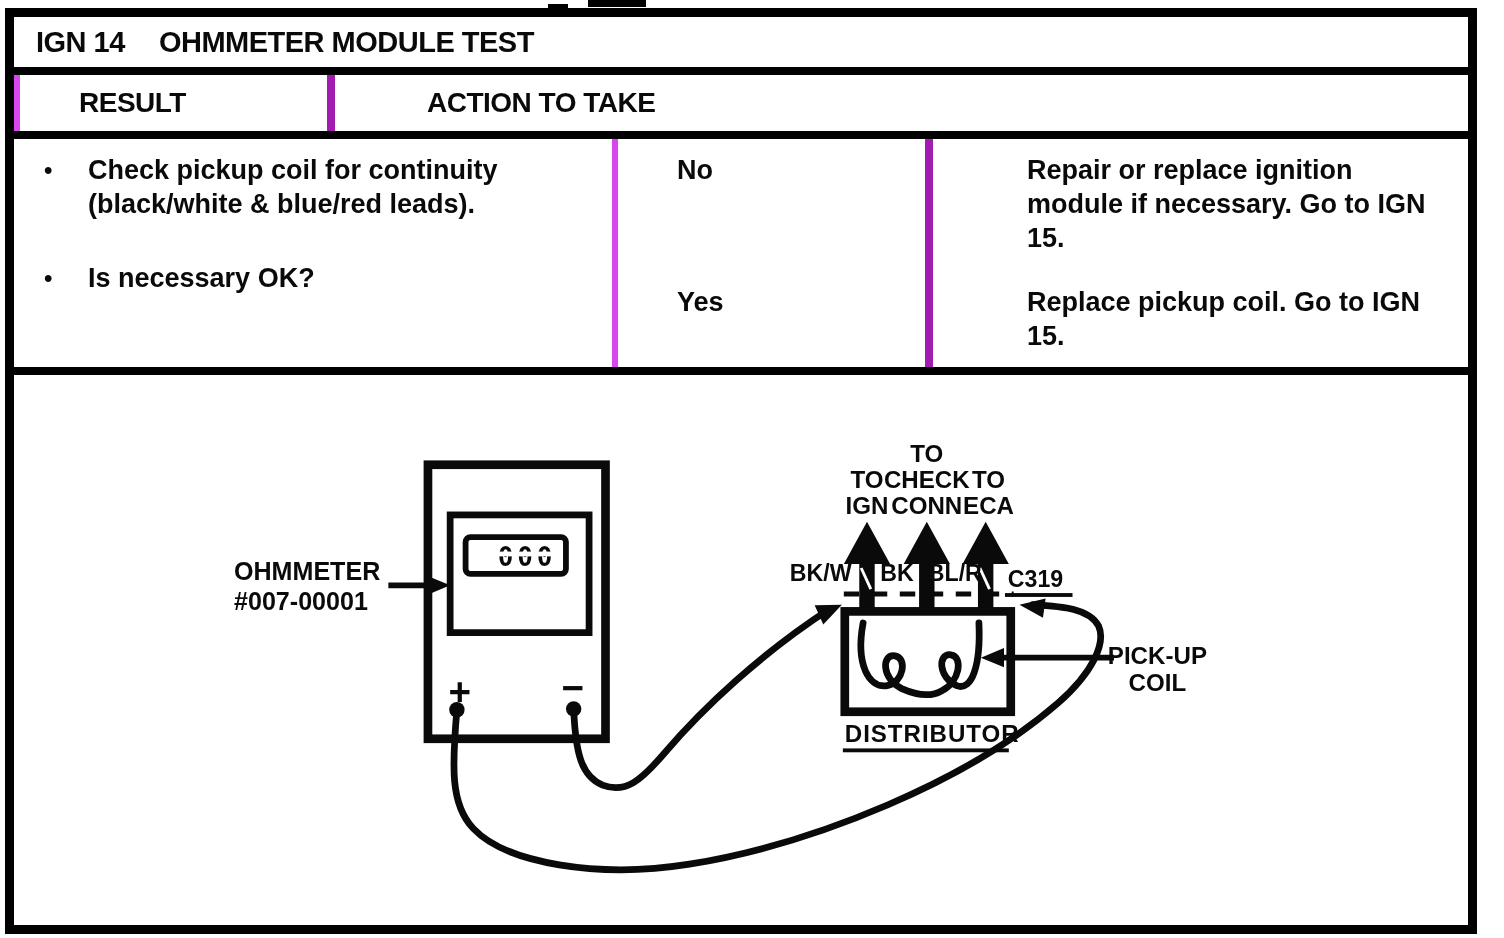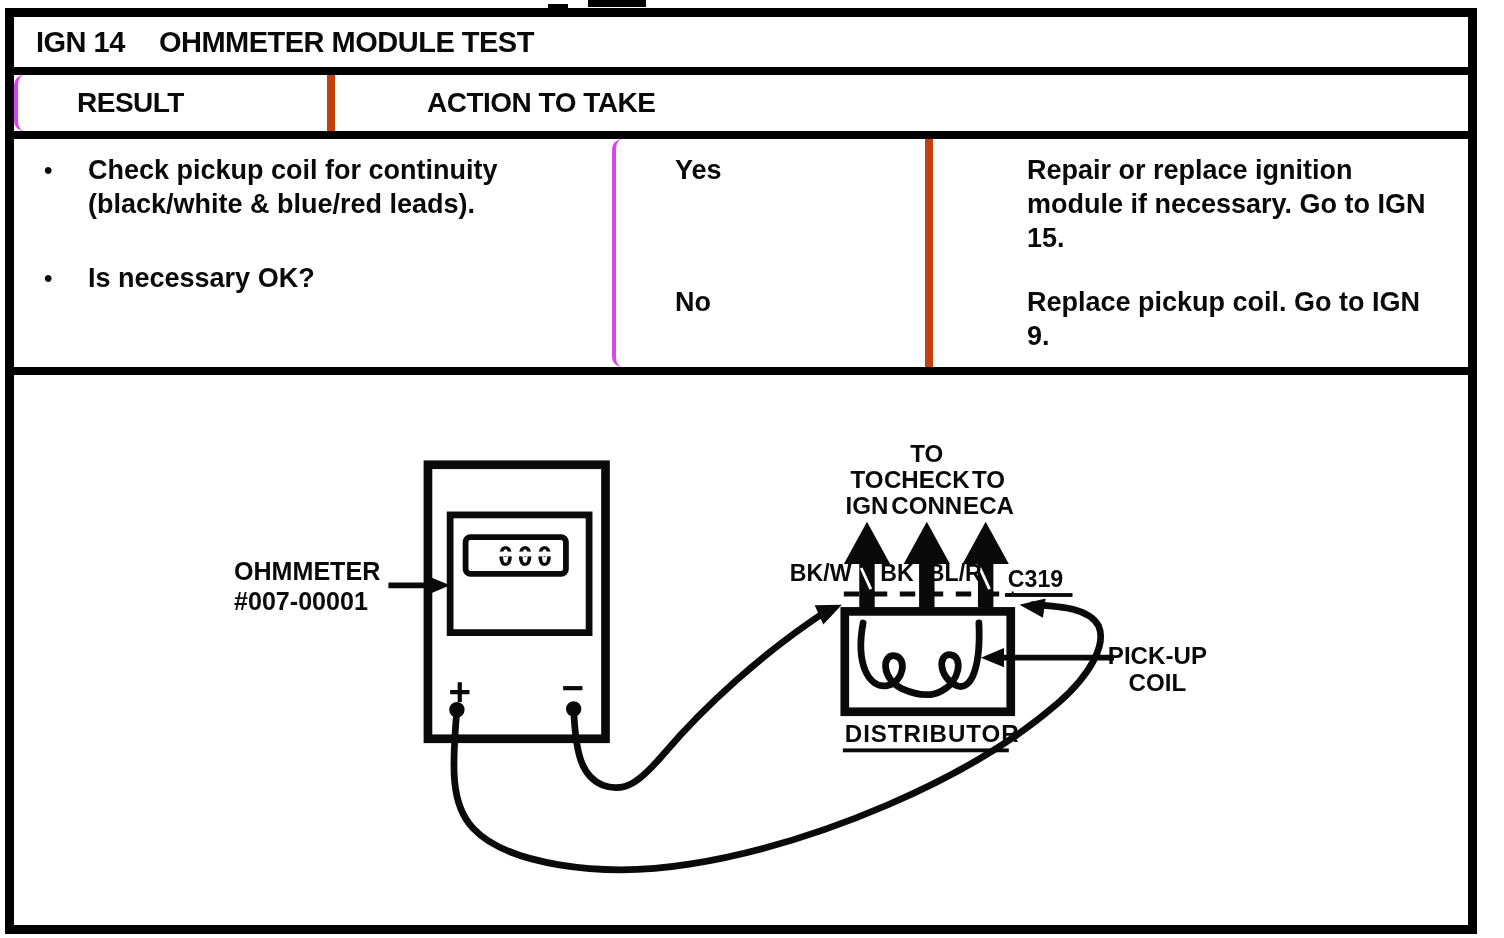--- a/index.html
+++ b/index.html
@@ -19,22 +19,22 @@
   }
   .title-row{
     height:50px;flex:0 0 50px;border-bottom:8px solid #000;
     display:flex;align-items:center;padding-left:22px;
     font-size:29px;font-weight:bold;letter-spacing:-0.5px;
   }
   .title-code{margin-right:34px;}
   .hdr-row{height:56px;flex:0 0 56px;border-bottom:8px solid #000;display:flex;}
   .body-row{height:228px;flex:0 0 228px;border-bottom:8px solid #000;display:flex;}
   .c1{width:598px;flex:0 0 598px;box-sizing:border-box;}
-  .c2{width:313px;flex:0 0 313px;border-left:4px solid #d946ef;box-sizing:border-box;border-radius:10px;}
-  .c3{flex:1;border-left:8px solid #c2410c;box-sizing:border-box;}
+  .c2{width:313px;flex:0 0 313px;border-left:6px solid #d946ef;box-sizing:border-box;}
+  .c3{flex:1;border-left:8px solid #a21caf;box-sizing:border-box;}
   .hdr-row .cell{display:flex;align-items:center;font-size:28px;font-weight:bold;letter-spacing:-0.5px;}
   .hdr-row .c1{padding-left:22px;}
   .hdr-row .c2{padding-left:59px;}
   .hdr-row .c3{padding-left:92px;}
   .steps{padding:14px 30px 0 30px;font-size:27px;font-weight:bold;line-height:34px;}
   .step{display:flex;margin-bottom:40px;}
   .bullet{width:44px;flex:0 0 44px;font-size:24px;line-height:34px;}
   .res-col{padding:14px 0 0 59px;font-size:27px;font-weight:bold;line-height:34px;}
   .act-col{padding:14px 30px 0 94px;font-size:27px;font-weight:bold;line-height:34px;}
   .res-block,.act-block{min-height:132px;}
@@ -68,26 +68,26 @@
         <div class="step">
           <span class="bullet">•</span>
           <span>Check pickup coil for continuity (black/white &amp; blue/red leads).</span>
         </div>
         <div class="step">
           <span class="bullet">•</span>
           <span>Is necessary OK?</span>
         </div>
       </div>
       <div class="c2 res-col">
+        <div class="res-block">No</div>
         <div class="res-block">Yes</div>
-        <div class="res-block">No</div>
       </div>
       <div class="c3 act-col">
         <div class="act-block">Repair or replace ignition module if necessary. Go to IGN 15.</div>
-        <div class="act-block">Replace pickup coil. Go to IGN 9.</div>
+        <div class="act-block">Replace pickup coil. Go to IGN 15.</div>
       </div>
     </div>
 
     <div class="diagram">
       <svg viewBox="0 0 1454 570" preserveAspectRatio="xMinYMin meet">
 
         <line x1="860" y1="227" x2="1036" y2="227" stroke="#0a0a0a" stroke-width="5" stroke-dasharray="16 13"></line>
 
         <g>
           <polygon fill="#0a0a0a" points="876,250 876,196 860,196 884,152 908,196 892,196 892,250"></polygon>

